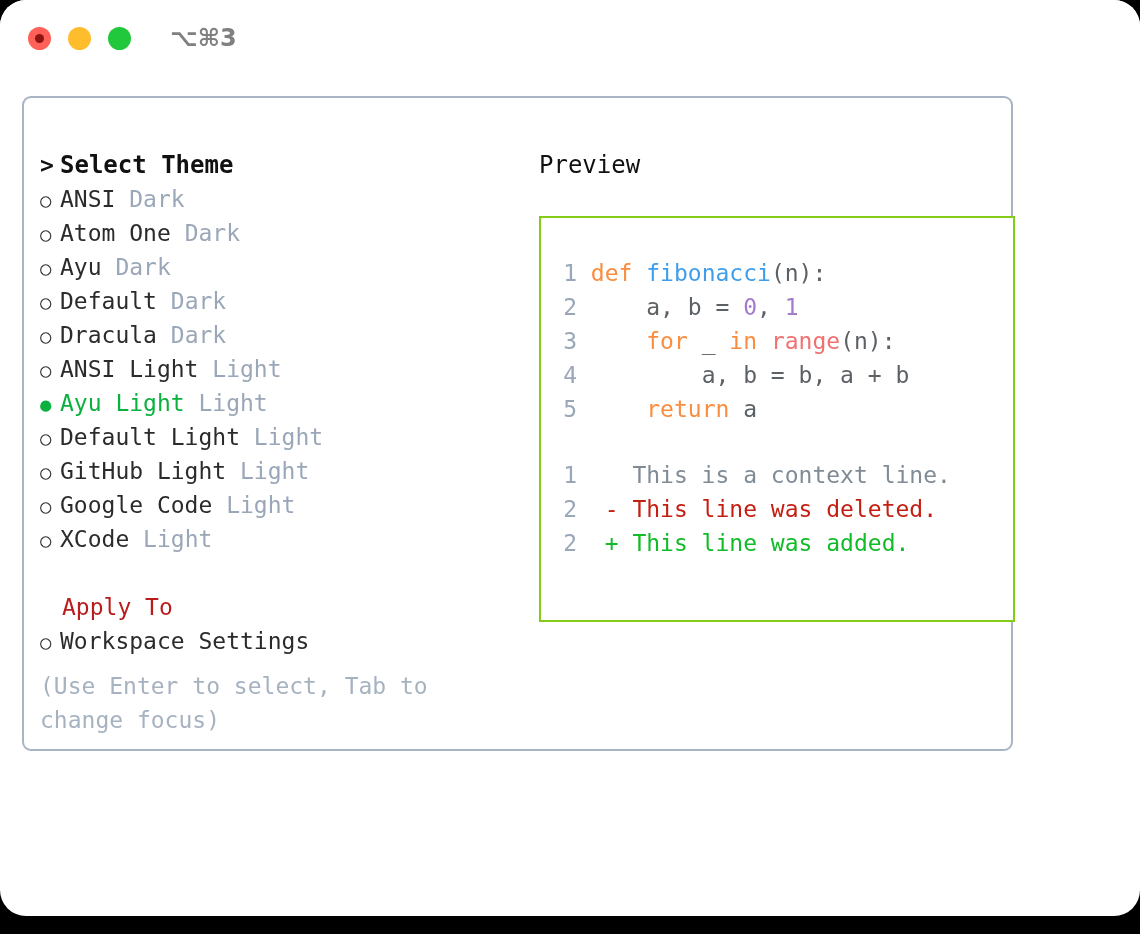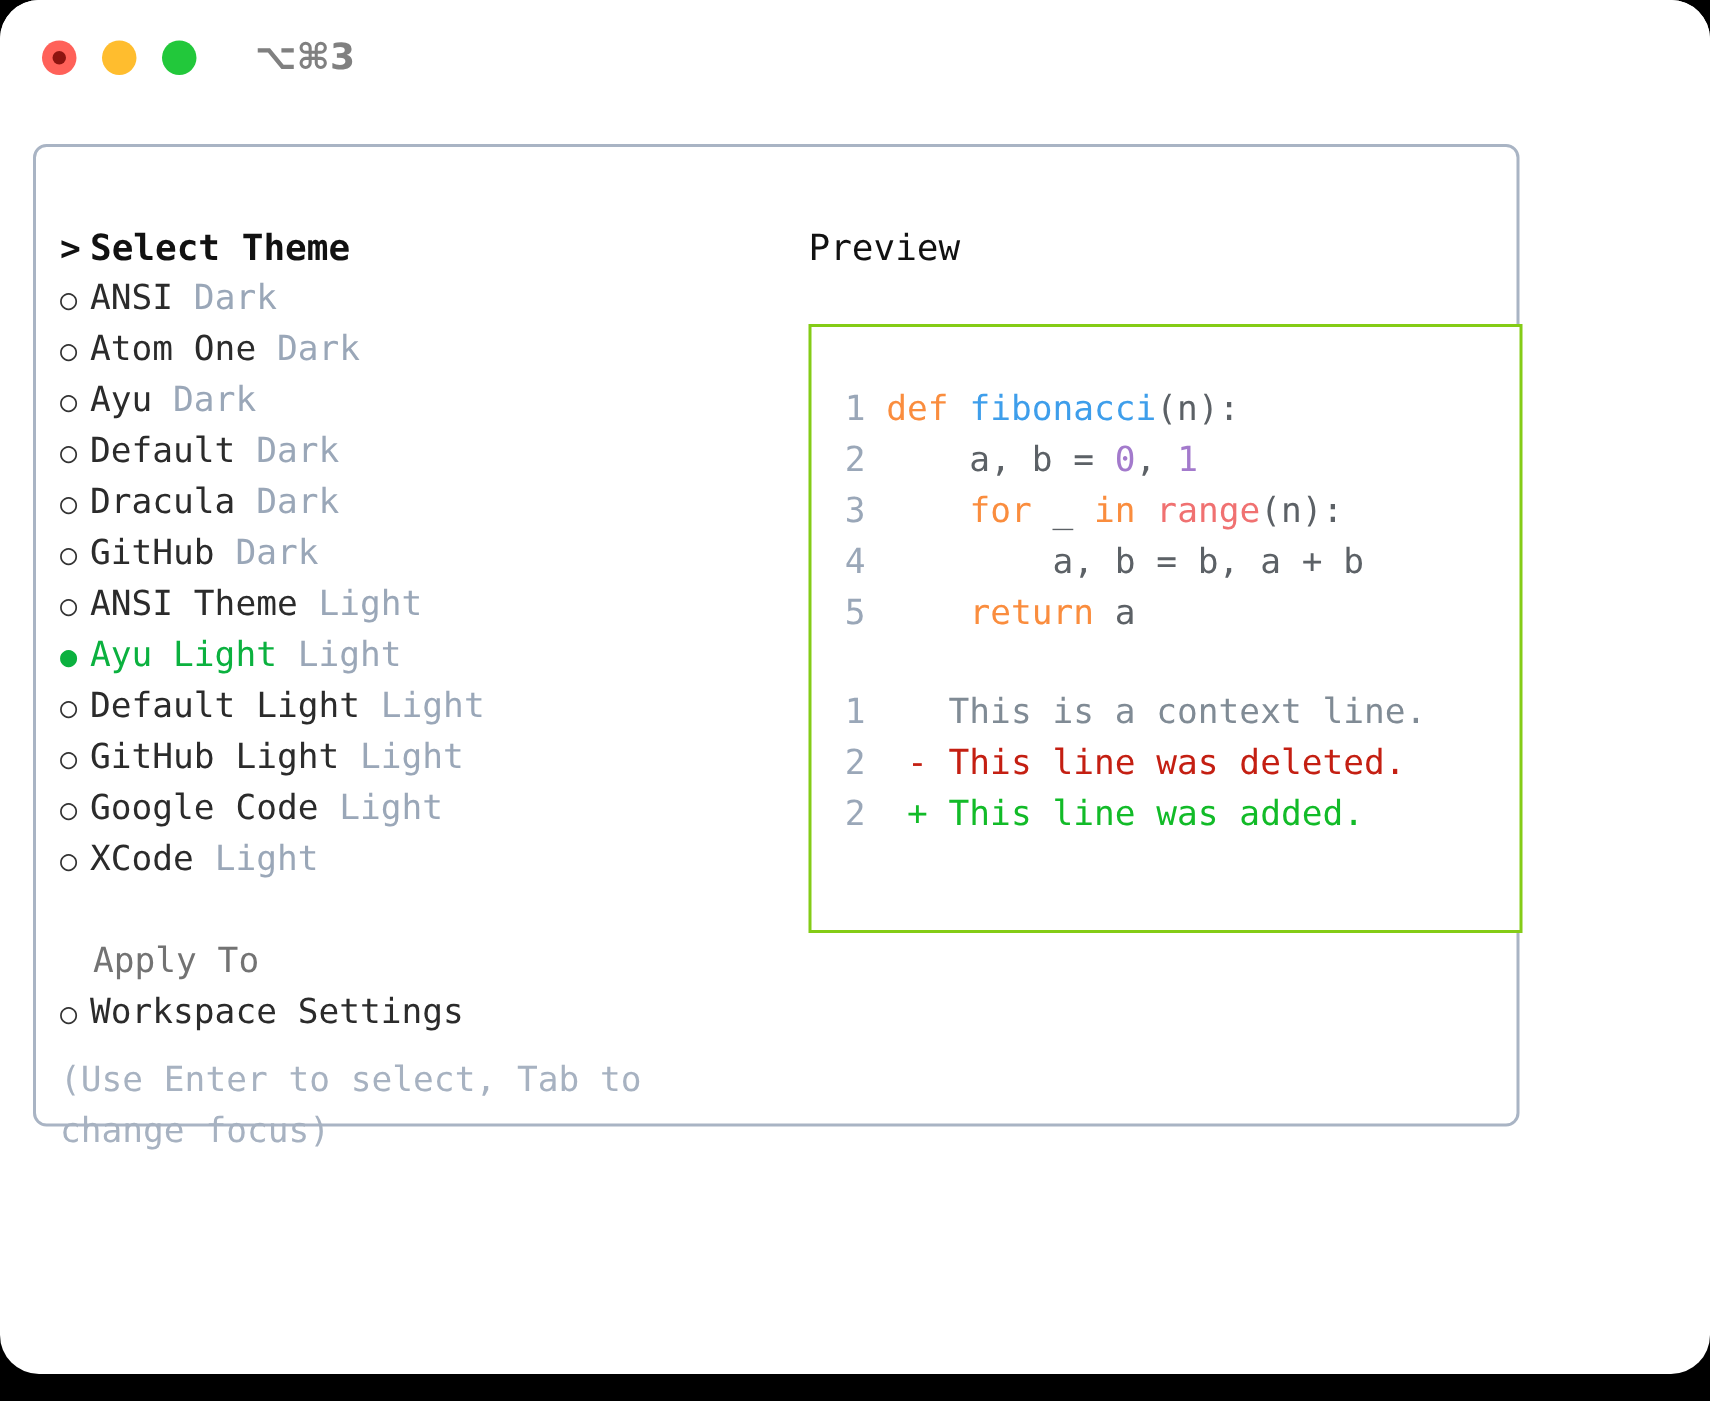--- a/index.html
+++ b/index.html
@@ -102,21 +102,21 @@
   }
   .marker-caret { font-weight: 700; color: #111111; }
   .marker-off   { color: #333333; font-size: 19px; }
   .marker-on    { color: #0bb13f; font-size: 19px; }
 
   .item-label     { color: #2b2b2b; }
   .item-label.sel { color: #0bb13f; }
   .item-tag       { color: #9aa7b8; }
 
   .plain-head {
-    color: #737373;
+    color: #b91c1c;
     padding-left: 22px;
   }
   .spacer-row { height: 34px; }
 
   #hint-text {
     margin-top: 11px;
     color: #a7b2c1;
     font-family: "DejaVu Sans Mono", monospace;
     font-size: 23px;
     line-height: 34px;
@@ -197,22 +197,21 @@
       <div class="menu-row">
         <span class="marker marker-caret">&gt;</span><span class="section-title">Select Theme</span>
       </div>
 
       <div id="theme-list">
           <div class="menu-row"><span class="marker marker-off">○</span><span class="item-label">ANSI</span><span class="item-tag"> Dark</span></div>
           <div class="menu-row"><span class="marker marker-off">○</span><span class="item-label">Atom One</span><span class="item-tag"> Dark</span></div>
           <div class="menu-row"><span class="marker marker-off">○</span><span class="item-label">Ayu</span><span class="item-tag"> Dark</span></div>
           <div class="menu-row"><span class="marker marker-off">○</span><span class="item-label">Default</span><span class="item-tag"> Dark</span></div>
           <div class="menu-row"><span class="marker marker-off">○</span><span class="item-label">Dracula</span><span class="item-tag"> Dark</span></div>
-          <div class="menu-row"><span class="marker marker-off">○</span><span class="item-label">GitHub</span><span class="item-tag"> Dark</span></div>
-          <div class="menu-row"><span class="marker marker-off">○</span><span class="item-label">ANSI Theme</span><span class="item-tag"> Light</span></div>
+          <div class="menu-row"><span class="marker marker-off">○</span><span class="item-label">ANSI Light</span><span class="item-tag"> Light</span></div>
           <div class="menu-row"><span class="marker marker-on">●</span><span class="item-label sel">Ayu Light</span><span class="item-tag"> Light</span></div>
           <div class="menu-row"><span class="marker marker-off">○</span><span class="item-label">Default Light</span><span class="item-tag"> Light</span></div>
           <div class="menu-row"><span class="marker marker-off">○</span><span class="item-label">GitHub Light</span><span class="item-tag"> Light</span></div>
           <div class="menu-row"><span class="marker marker-off">○</span><span class="item-label">Google Code</span><span class="item-tag"> Light</span></div>
           <div class="menu-row"><span class="marker marker-off">○</span><span class="item-label">XCode</span><span class="item-tag"> Light</span></div>
         </div>
 
       <div class="spacer-row"></div>
 
       <div class="menu-row plain-head">Apply To</div>

